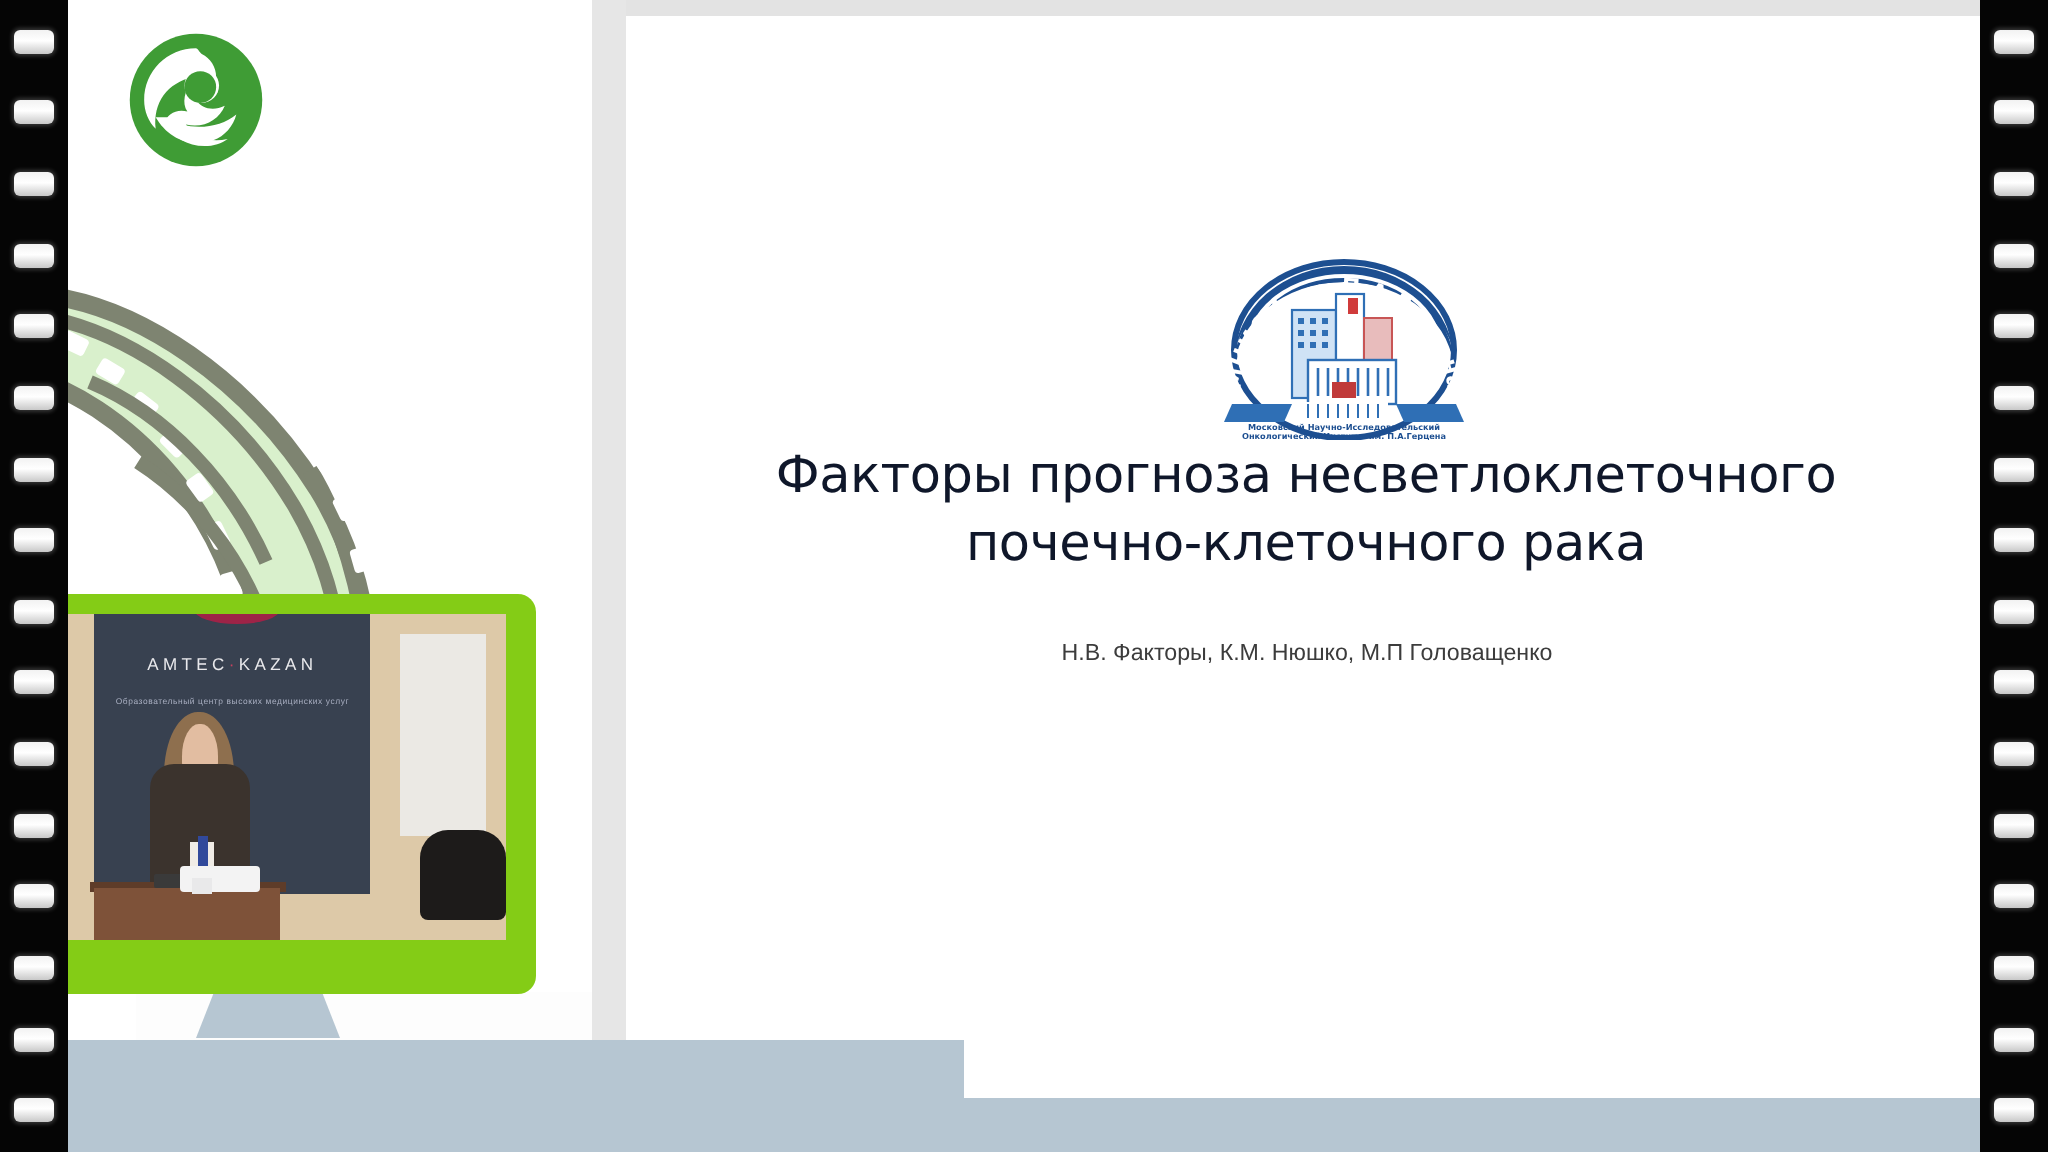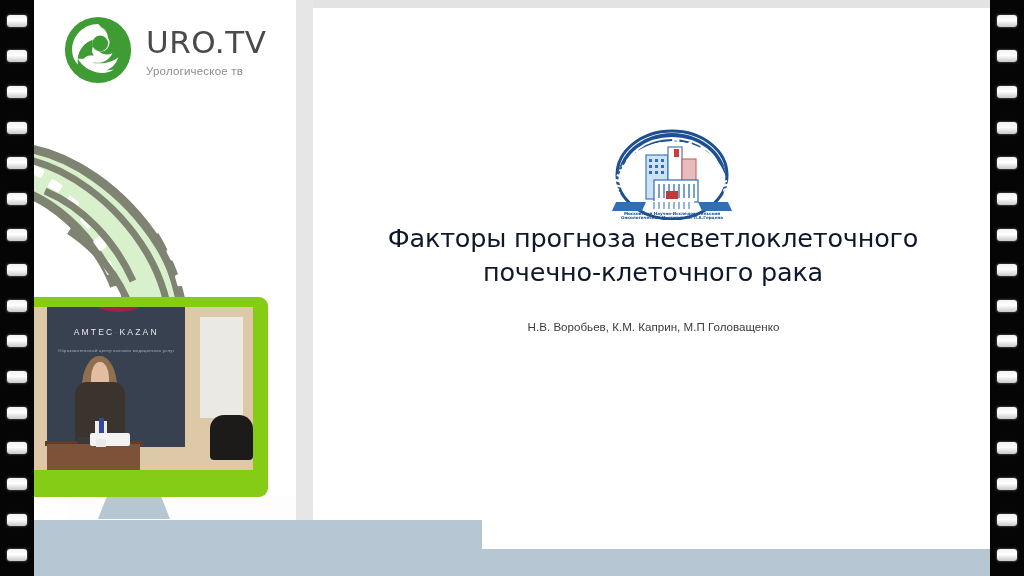--- a/index.html
+++ b/index.html
@@ -193,24 +193,20 @@
 
     <div id="brand">
       <div id="brand-mark">
         <svg viewBox="0 0 100 100" width="72" height="72">
           <circle cx="50" cy="50" r="46" fill="#3f9c35"></circle>
           <path d="M50 14 C30 14 14 30 14 50 C14 58 17 65 22 70 C20 52 30 38 48 34 C42 44 40 52 44 58 C36 56 30 60 28 66 C34 76 44 82 56 82 C62 82 68 80 72 77 C60 80 48 76 43 67 C55 70 66 64 70 54 C62 58 54 56 50 50 C58 48 64 42 64 34 C64 27 60 21 54 18 C52 16 51 14 50 14 Z" fill="#ffffff"></path>
           <circle cx="54" cy="40" r="12" fill="#ffffff"></circle>
           <path d="M22 62 C30 76 46 84 62 78 C70 75 76 68 78 60 C66 70 44 72 30 62 Z" fill="#ffffff"></path>
           <circle cx="53" cy="41" r="11" fill="#3f9c35"></circle>
         </svg>
-      </div>
-      <div id="brand-text">
-        <div id="brand-title">URO.TV</div>
-        <div id="brand-sub">Урологическое тв</div>
       </div>
     </div>
 
     <div id="reel">
       <svg viewBox="0 0 290 235" width="290" height="235">
         <path d="M-12 52 C40 56 96 96 130 150 C146 176 154 206 156 235 L96 235 C92 198 78 168 56 142 C34 116 6 98 -20 92 Z" fill="#d9f0cc" stroke="#7e8471" stroke-width="9"></path>
         <path d="M-16 62 C36 68 88 108 118 158 C132 182 140 208 142 235" fill="none" stroke="#7e8471" stroke-width="7"></path>
         <g fill="#ffffff">
           <rect x="2" y="72" width="13" height="9" rx="2" transform="rotate(26 8 76)"></rect>
           <rect x="20" y="86" width="13" height="9" rx="2" transform="rotate(31 26 90)"></rect>
@@ -330,21 +326,21 @@
         <text x="66" y="94.4" font-size="4.1" font-family="DejaVu Sans, sans-serif" fill="#1d4f91" text-anchor="middle" font-weight="bold">Онкологический Институт им. П.А.Герцена</text>
       </svg>
     </div>
 
     <div id="slide-title">
       <div>Факторы прогноза несветлоклеточного</div>
       <div>почечно-клеточного рака</div>
     </div>
 
     <div id="slide-authors">
-      <div>Н.В. Воробьев, К.М. Каприн, М.П Головащенко</div>
+      <div>Н.В. Факторы, К.М. Нюшко, М.П Головащенко</div>
     </div>
   </div>
 
   <div id="bottom-bar-left"></div>
   <div id="bottom-bar"></div>
 
   <div class="film-edge left" id="film-left">
       <div class="sprocket"></div>
       <div class="sprocket"></div>
       <div class="sprocket"></div>

